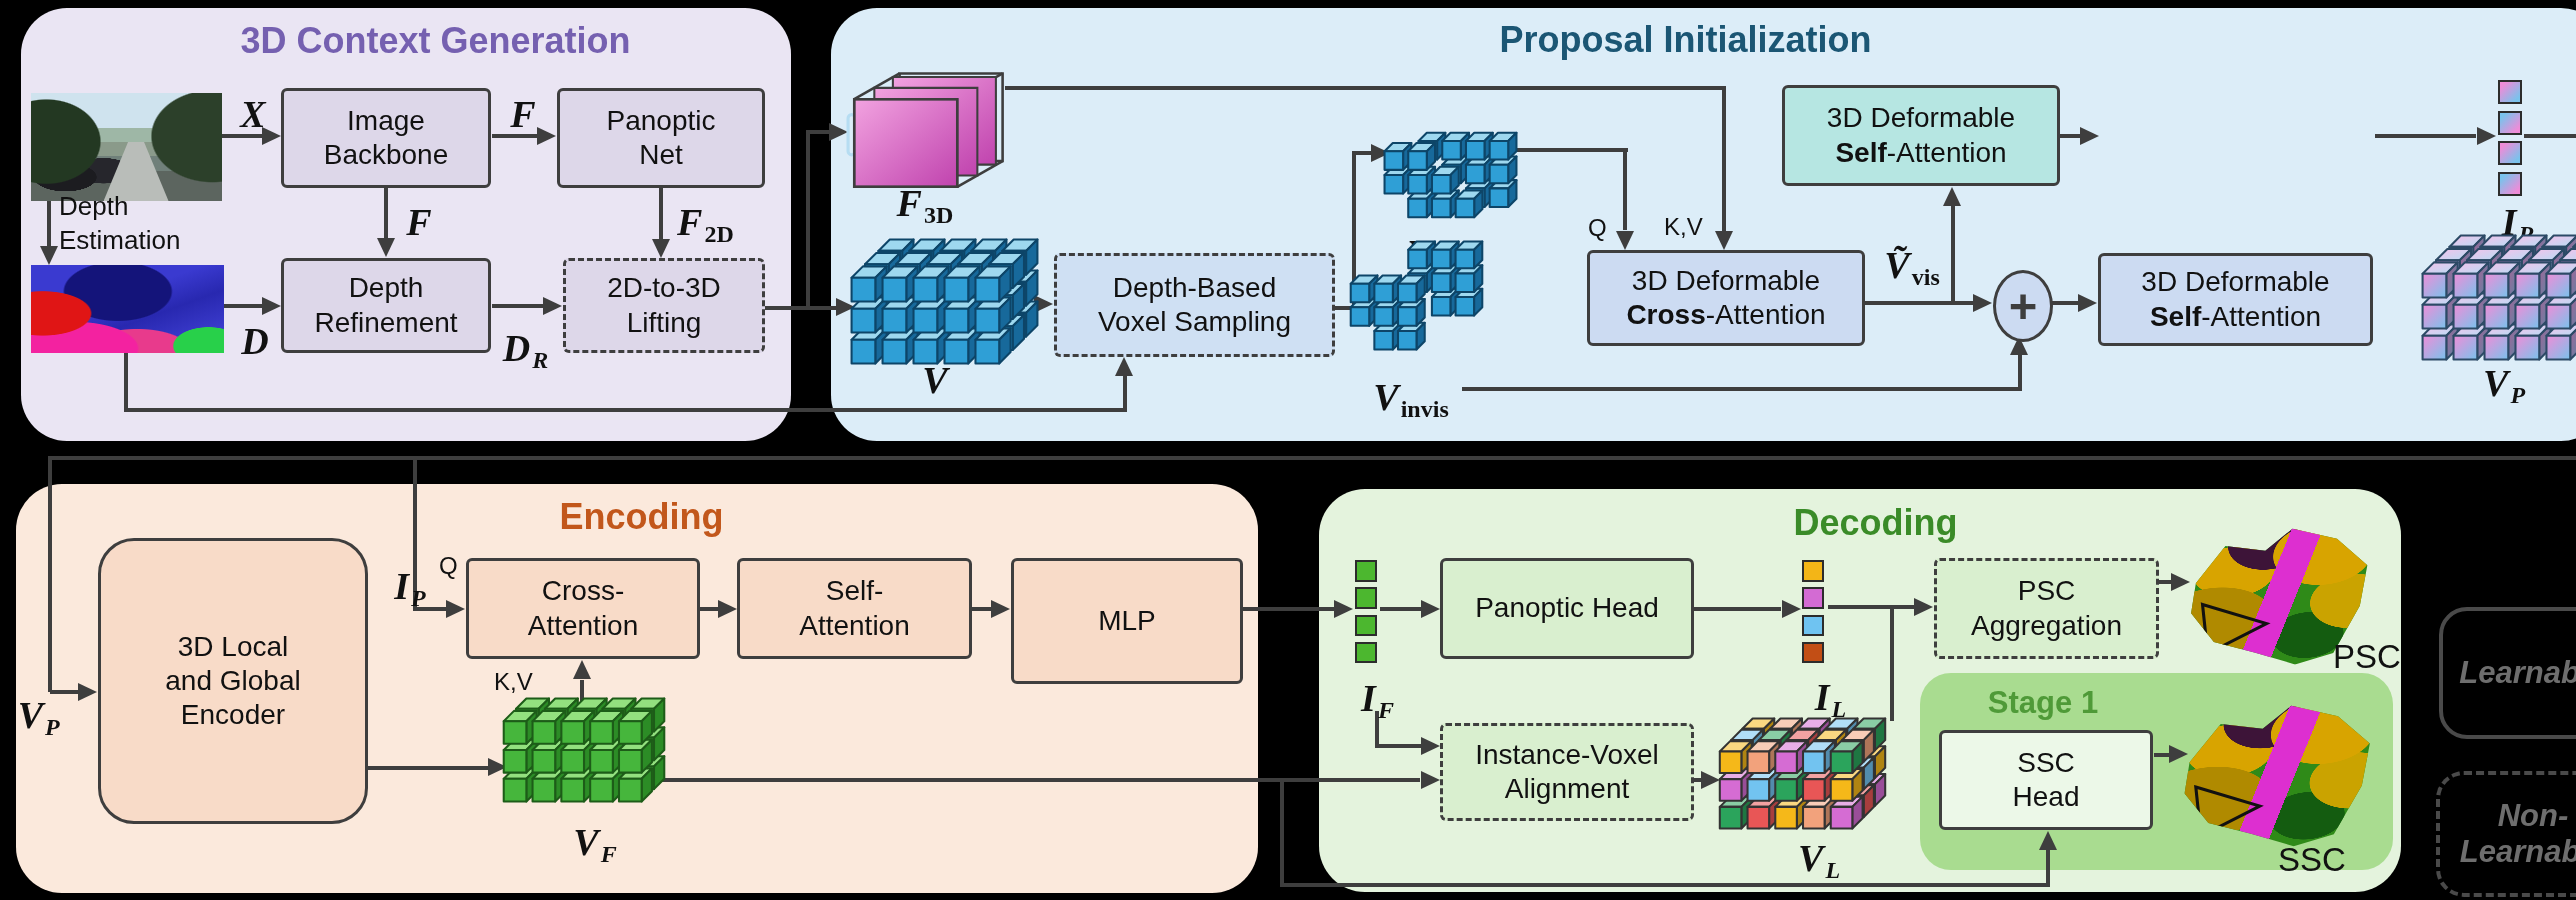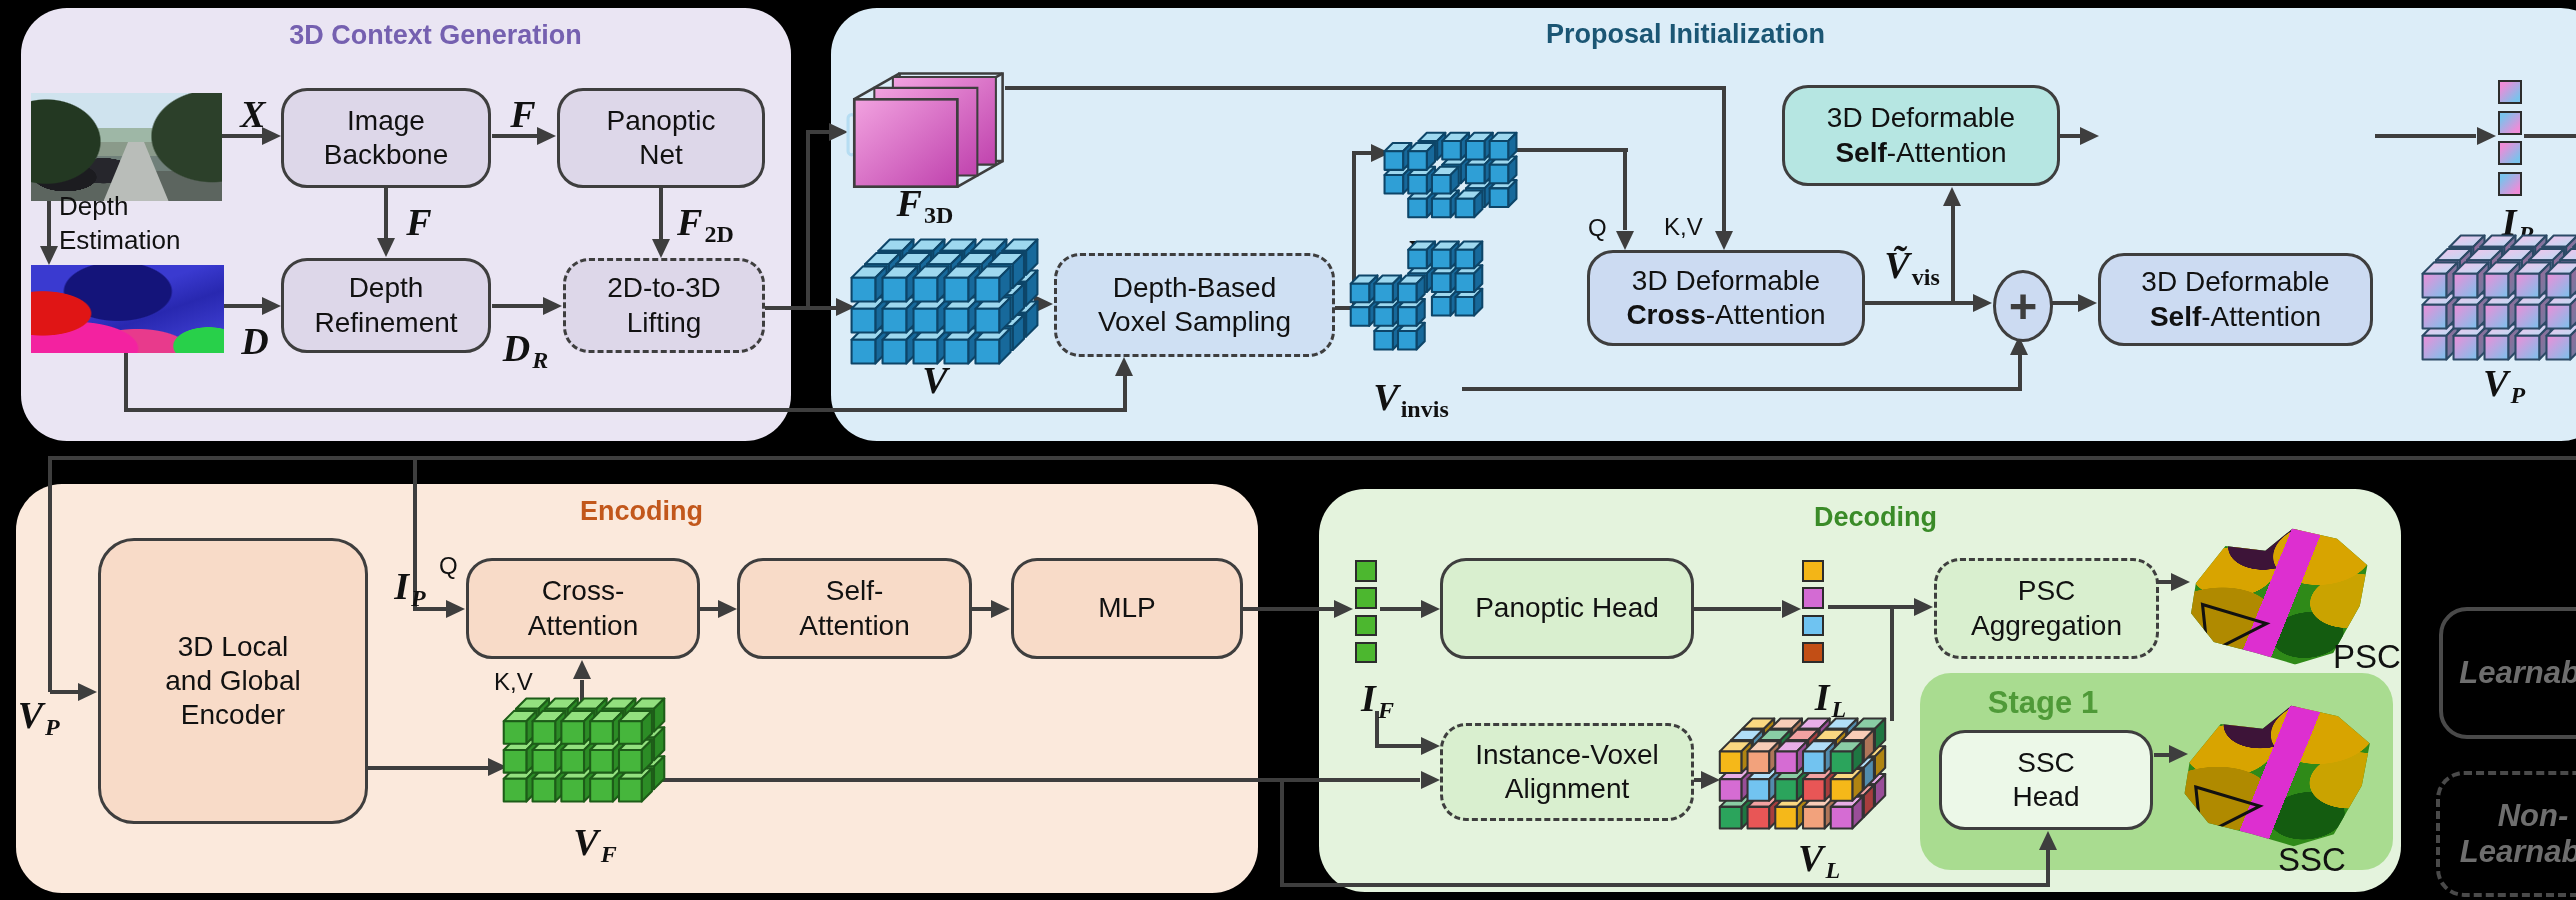--- a/index.html
+++ b/index.html
@@ -2,22 +2,22 @@
 <html style="--line: #3e3e3e; --panel1: #eae5f3; --panel2: #dcedf8; --panel3: #fbe9dc; --panel4: #e4f3dd; --stage1: #a9dc90; --box1: #ddd7e9; --attn: #ccdbf2; --dbvs: #cfe0f3; --teal: #b6e6e2; --box3: #f8dbc8; --box4: #d9efcf; --ssc: #ecf8e8; --t1: #7560b0; --t2: #1b5674; --t3: #c2571b; --t4: #3a8b28; --stage1t: #4f9a38; --legend: #6e6e6e; --legendb: #4a4a4a;font-size:8.2px"><head>
 <meta charset="utf-8">
 <style>
   html,body{margin:0;padding:0;background:#000;}
   .canvas{position:relative;width:2637px;height:901px;background:#000;overflow:hidden;
           font-family:"Liberation Sans",sans-serif;color:#111;}
   .panel{position:absolute;border-radius:46px;}
   .p1{background:var(--panel1);} .p2{background:var(--panel2);}
   .p3{background:var(--panel3);} .p4{background:var(--panel4);}
   .stage1{position:absolute;background:var(--stage1);border-radius:31px;}
-  .ptitle{position:absolute;font-weight:bold;font-size:27px;text-align:center;white-space:pre-line;}
-  .box{position:absolute;border:3.1px solid var(--line);border-radius:26px;display:flex;flex-direction:column;
+  .ptitle{position:absolute;font-weight:bold;font-size:36px;text-align:center;white-space:pre-line;}
+  .box{position:absolute;border:3.1px solid var(--line);border-radius:6px;display:flex;flex-direction:column;
        align-items:center;justify-content:center;text-align:center;font-size:28px;line-height:1.22;
        white-space:pre-line;box-sizing:border-box;}
   .dashed{border-style:dashed;}
   .f1{background:var(--box1);} .fattn{background:var(--attn);} .fdbvs{background:var(--dbvs);}
   .fteal{background:var(--teal);} .f3{background:var(--box3);} .f4{background:var(--box4);}
   .fssc{background:var(--ssc);}
   .bigr{border-radius:36px;}
   .ln{position:absolute;background:var(--line);}
   .hd{position:absolute;width:0;height:0;}
   .hd.r{border-top:9.3px solid transparent;border-bottom:9.3px solid transparent;border-left:19.6px solid var(--line);}
@@ -709,21 +709,21 @@
   <div class="ml" style="left:379px;top:564px;width:62px;">
       <span class="mm">I</span>
       <span class="ms">P</span>
     </div>
   <div class="small" style="left:439px;top:552px;">Q</div>
   <div class="box f3" style="left:466px;top:558px;width:234px;height:101px;">Cross-
 Attention</div>
   <div class="small" style="left:494px;top:668px;">K,V</div>
   <div class="box f3" style="left:737px;top:558px;width:235px;height:101px;">Self-
 Attention</div>
-  <div class="box f3" style="left:1011px;top:558px;width:232px;height:101px;">MLP</div>
+  <div class="box f3" style="left:1011px;top:558px;width:232px;height:126px;">MLP</div>
   <div class="vox" style="left:502px;top:697px;"><svg width="164" height="106" viewBox="0 0 318 206">
         <polygon points="27,135 47,115 91,115 71,135" fill="#93e07f" stroke="#1d5c18" stroke-width="4" stroke-linejoin="round"></polygon>
         <polygon points="71,135 91,115 91,159 71,179" fill="#2c8c26" stroke="#1d5c18" stroke-width="4" stroke-linejoin="round"></polygon>
         <polygon points="27,135 71,135 71,179 27,179" fill="#46b63c" stroke="#1d5c18" stroke-width="4" stroke-linejoin="round"></polygon>
         <polygon points="83,135 103,115 147,115 127,135" fill="#93e07f" stroke="#1d5c18" stroke-width="4" stroke-linejoin="round"></polygon>
         <polygon points="127,135 147,115 147,159 127,179" fill="#2c8c26" stroke="#1d5c18" stroke-width="4" stroke-linejoin="round"></polygon>
         <polygon points="83,135 127,135 127,179 83,179" fill="#46b63c" stroke="#1d5c18" stroke-width="4" stroke-linejoin="round"></polygon>
         <polygon points="139,135 159,115 203,115 183,135" fill="#93e07f" stroke="#1d5c18" stroke-width="4" stroke-linejoin="round"></polygon>
         <polygon points="183,135 203,115 203,159 183,179" fill="#2c8c26" stroke="#1d5c18" stroke-width="4" stroke-linejoin="round"></polygon>
         <polygon points="139,135 183,135 183,179 139,179" fill="#46b63c" stroke="#1d5c18" stroke-width="4" stroke-linejoin="round"></polygon>

